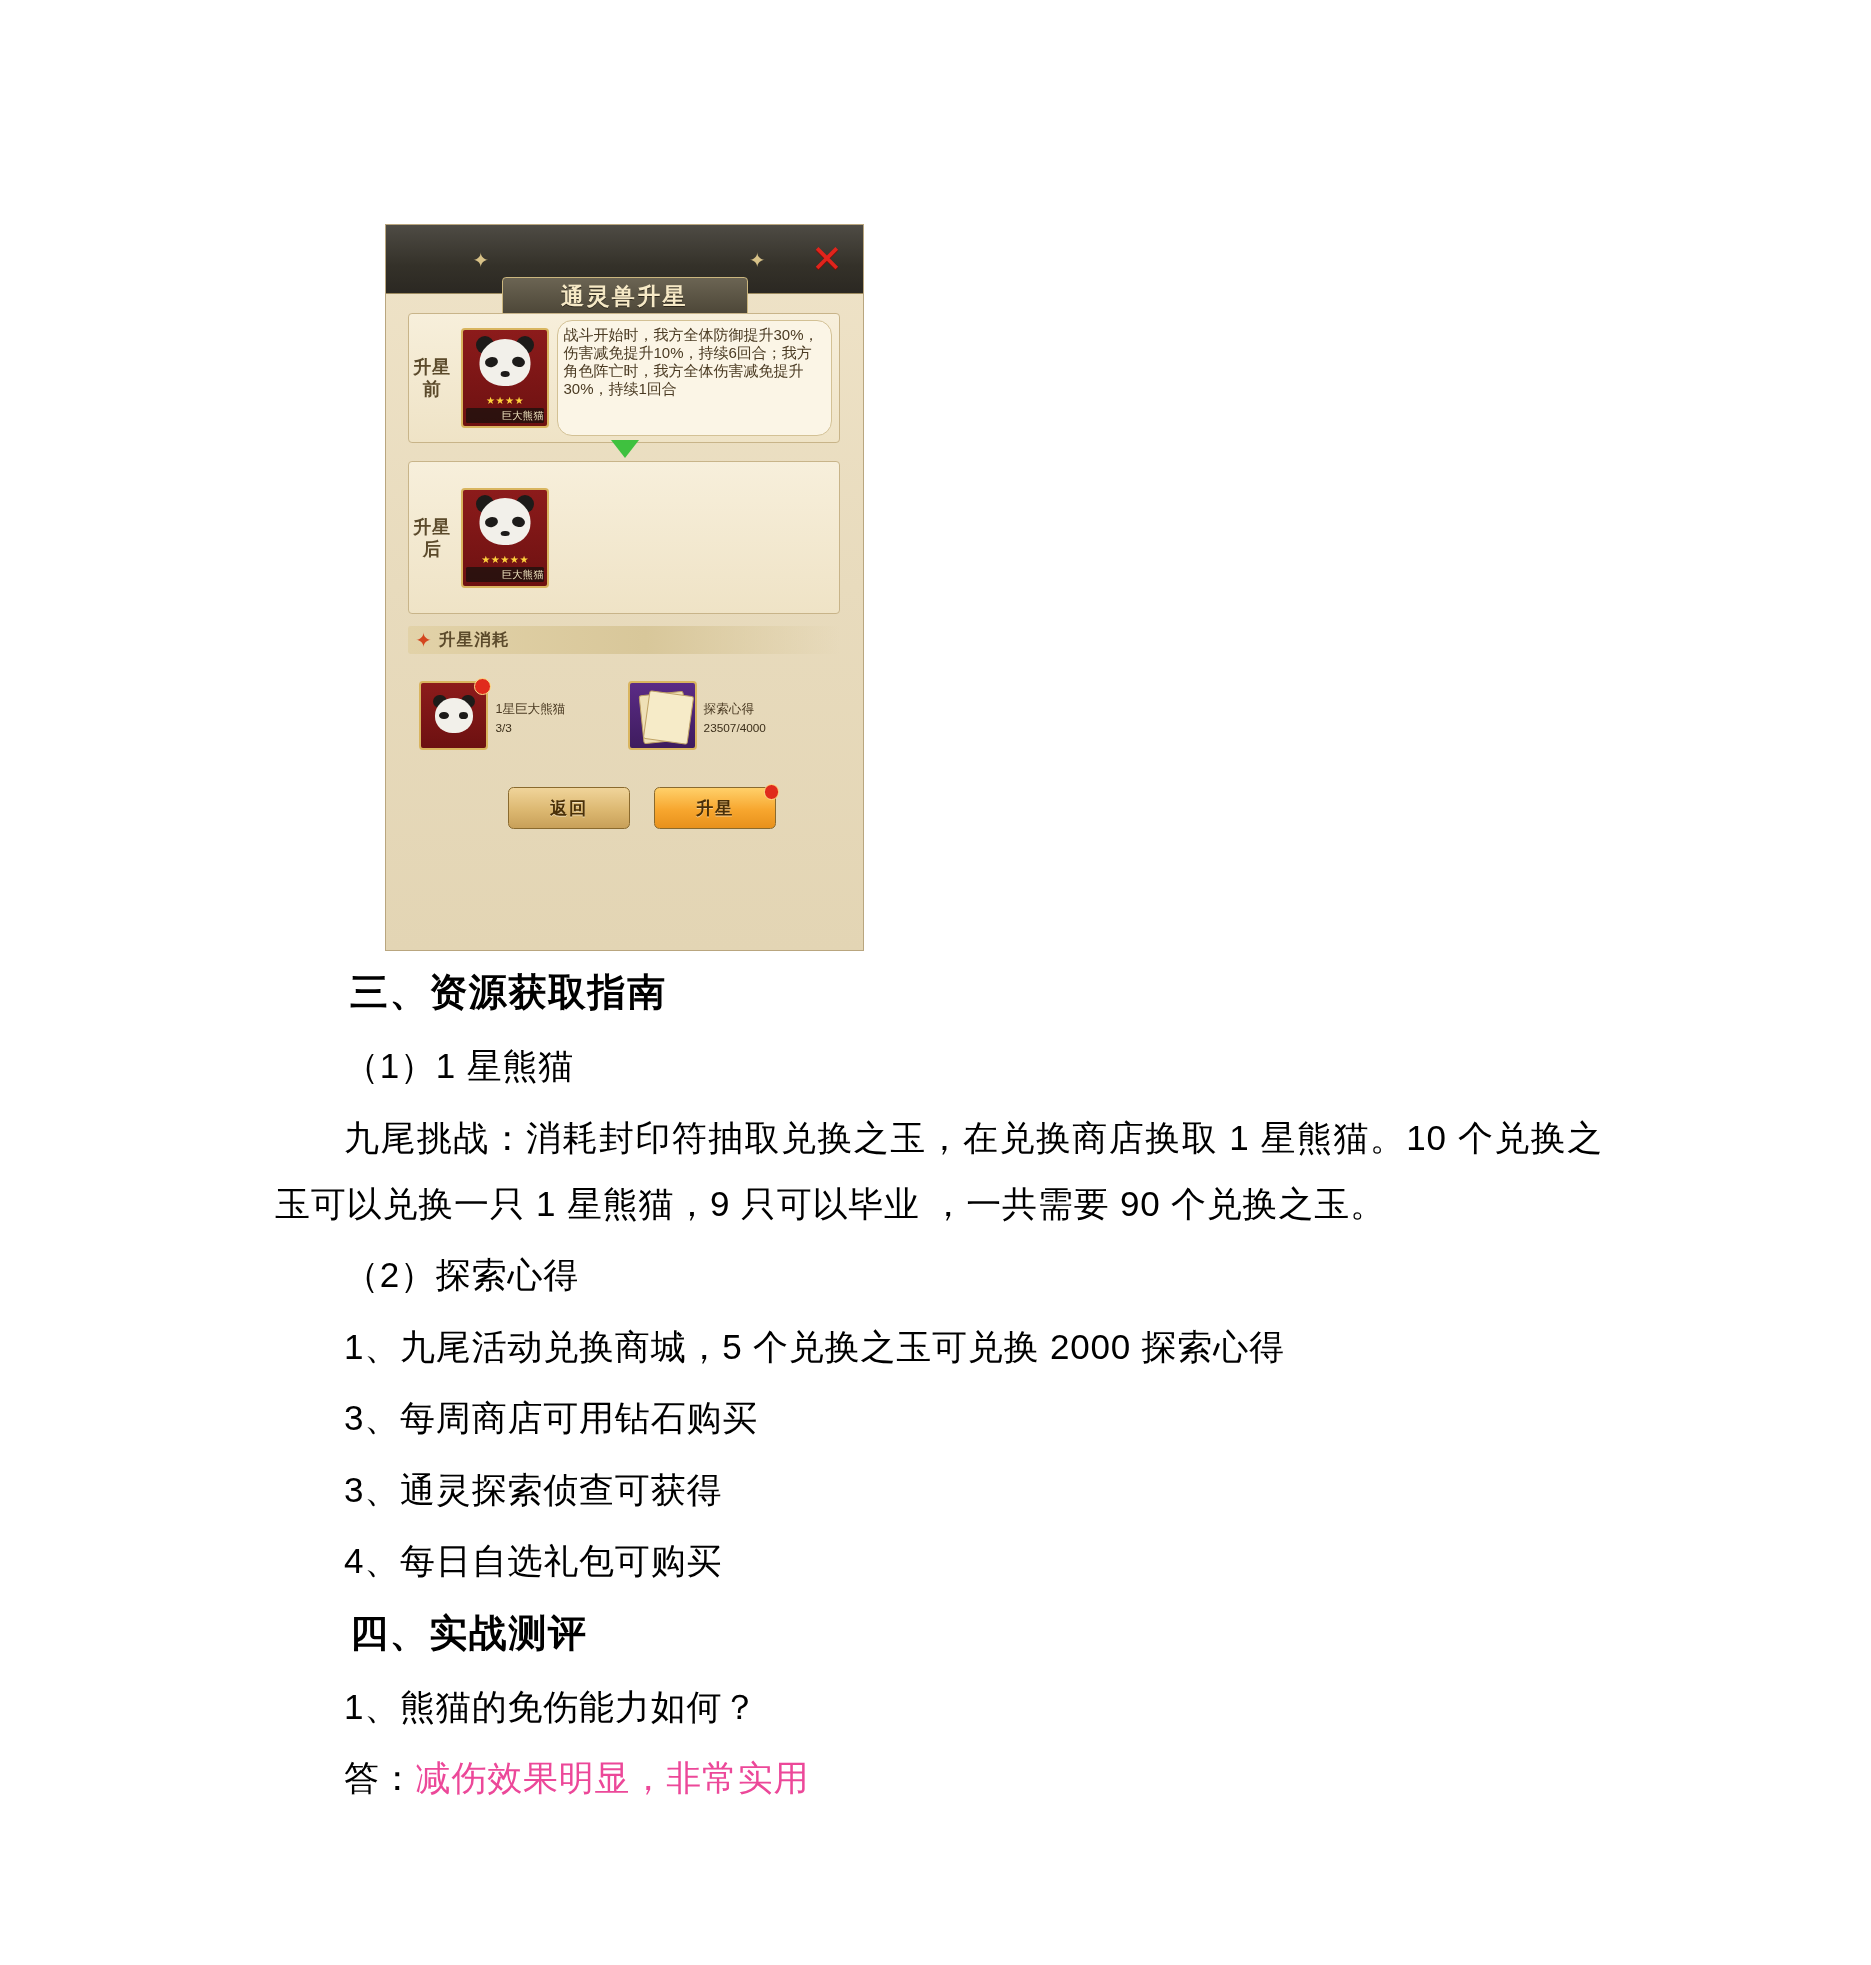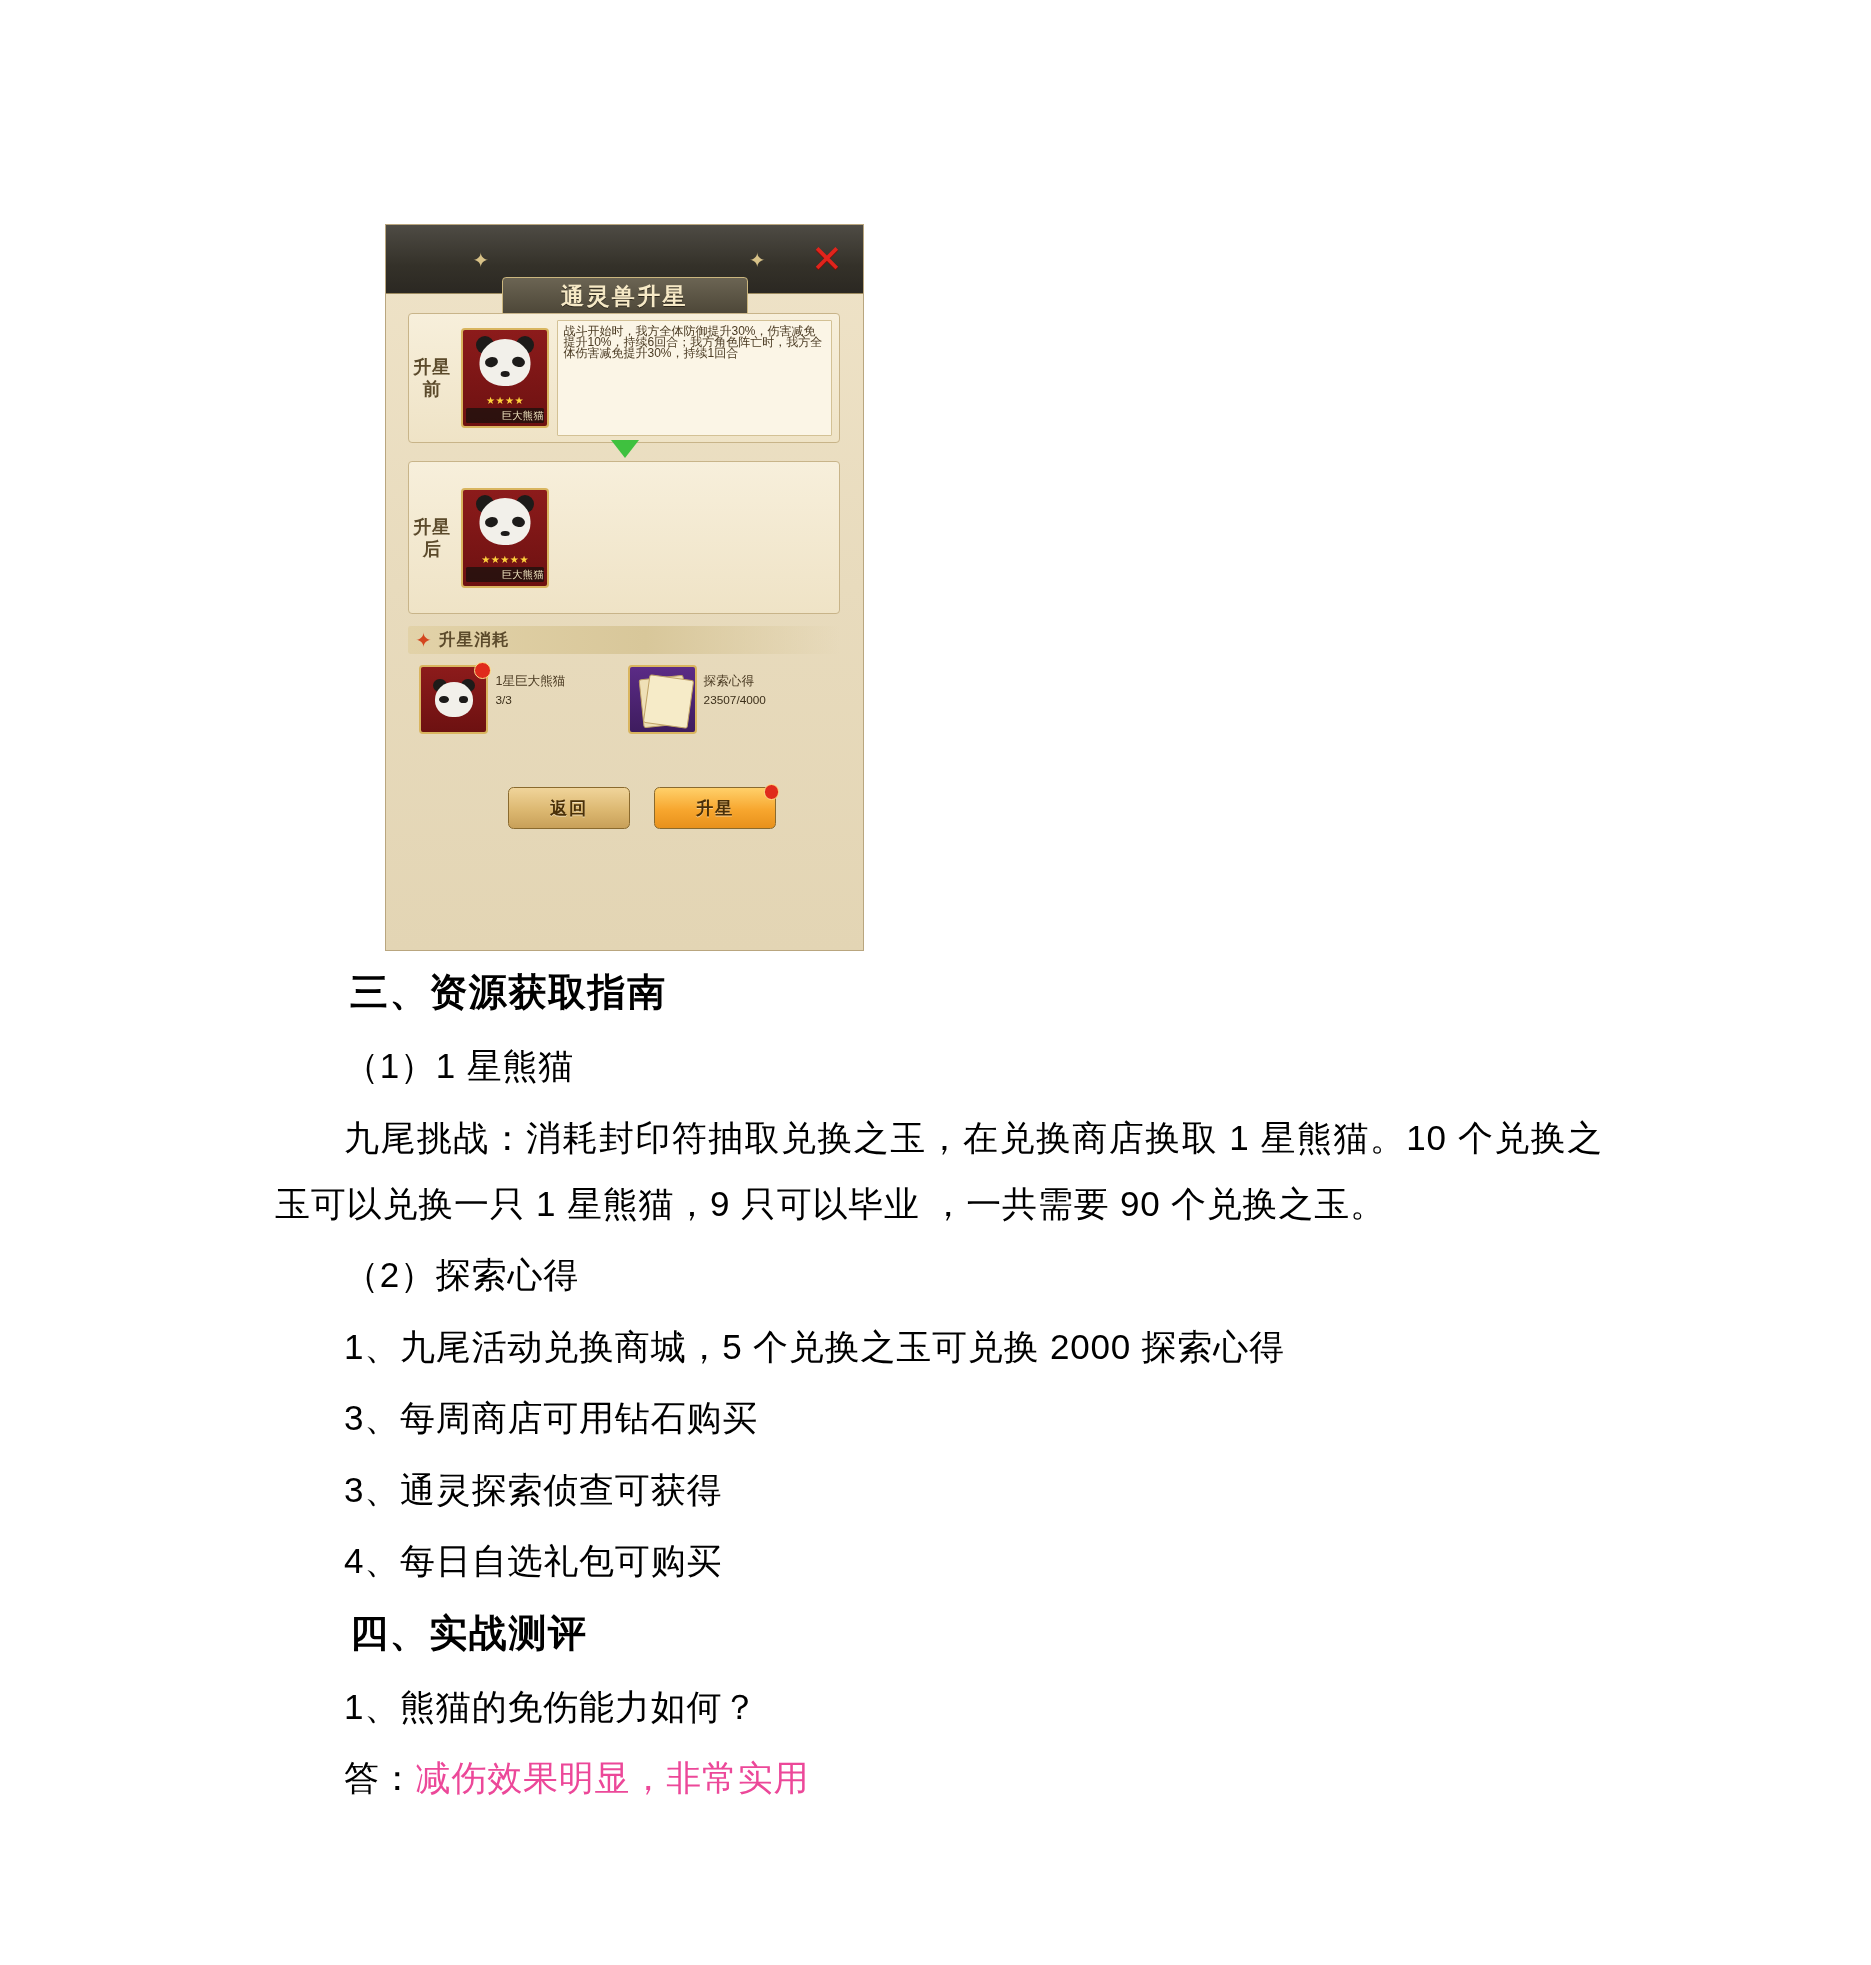--- a/index.html
+++ b/index.html
@@ -189,25 +189,25 @@
     line-height: 15px;
     text-align: right;
     letter-spacing: 0.4px;
   }
   .skill-box {
     flex: 1;
     margin: 6.3px 6.3px 6.3px 2.4px;
     padding: 4.7px 5.5px;
     background: #fbf5e6;
     border: 0.8px solid #d3c195;
-    border-radius: 1px;
+    border-radius: 15px;
     box-sizing: border-box;
     color: #4a3a22;
-    font-size: 12px;
-    line-height: 11px;
+    font-size: 15px;
+    line-height: 18px;
     letter-spacing: 0px;
     height: calc(100% - 12.6px);
     overflow: hidden;
   }
 
   .arrow-down {
     position: absolute;
     left: 50%;
     transform: translateX(-50%);
     top: 215px;
@@ -249,23 +249,23 @@
 
   .cost-items {
     position: absolute;
     left: 21.6px;
     top: 440px;
     width: 432px;
     height: 98px;
   }
   .cost-item {
     position: absolute;
-    top: 0;
+    top: 16px;
     display: flex;
-    align-items: flex-start;
+    align-items: center;
   }
   .cost-item.one { left: 11.8px; }
   .cost-item.two { left: 220px; }
   .cost-icon {
     position: relative;
     width: 69px;
     height: 69px;
     border: 2px solid #d9b55f;
     border-radius: 3.9px;
     box-sizing: border-box;

